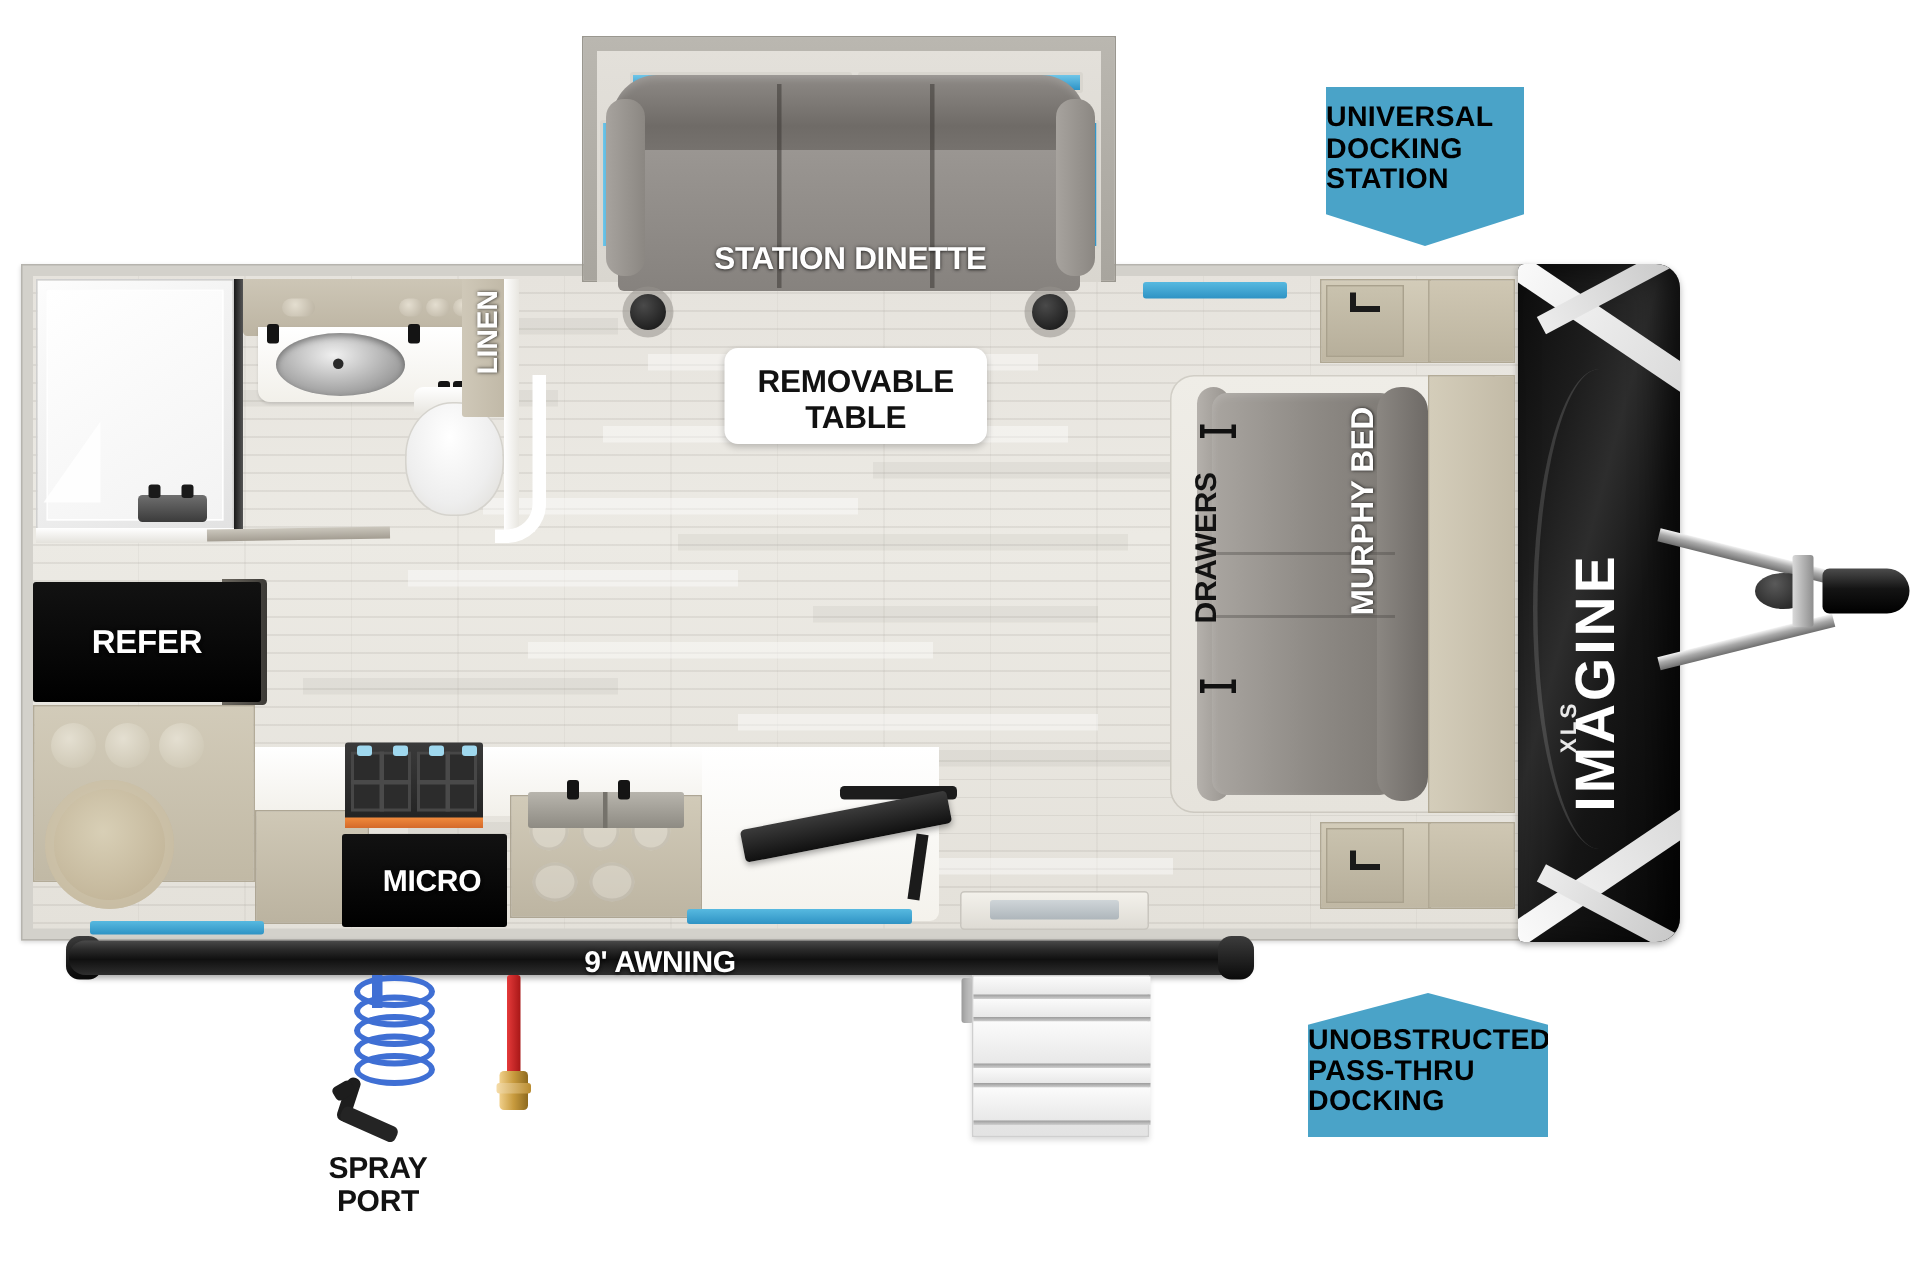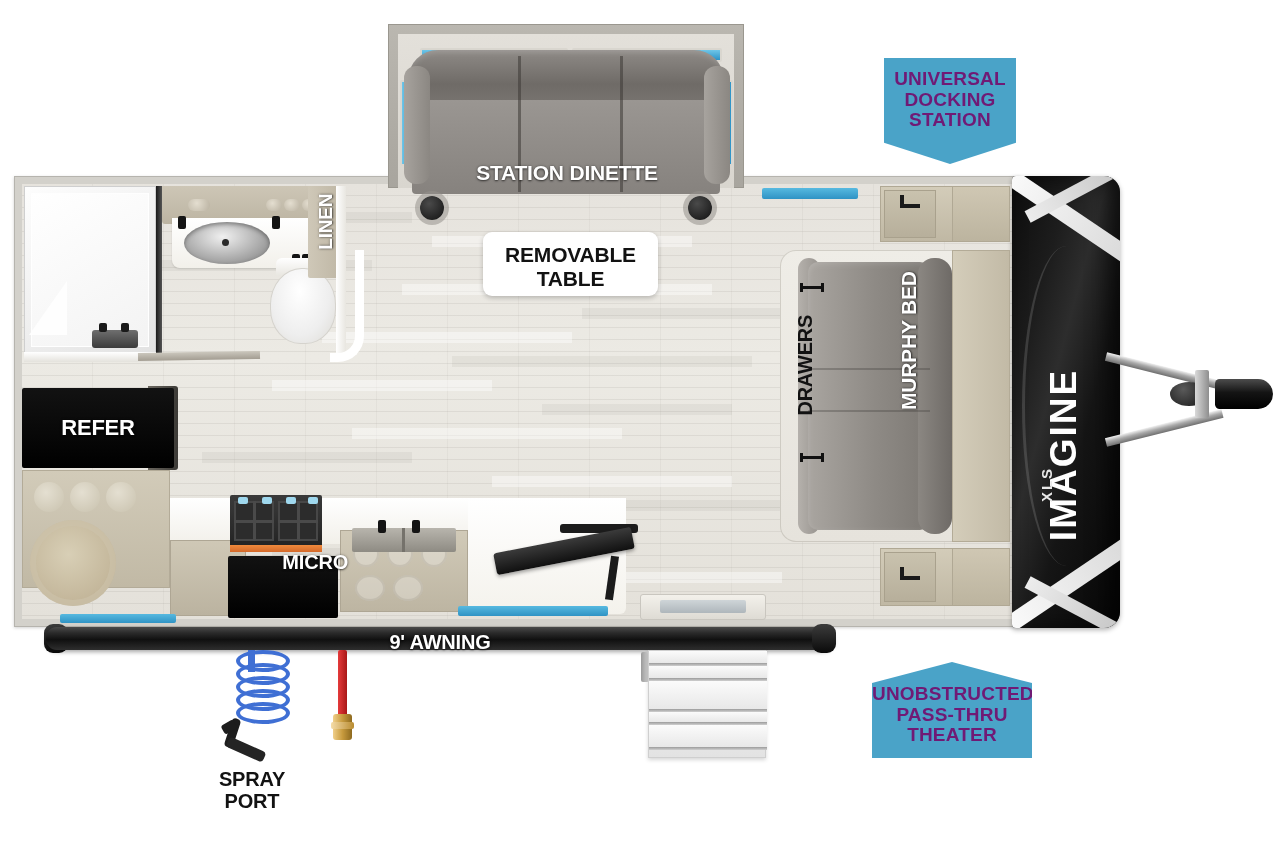--- a/index.html
+++ b/index.html
@@ -147,21 +147,21 @@
      border:2px solid #474747;box-sizing:border-box;}
   .grate:before,.grate:after{content:"";position:absolute;background:#4a4a4a;}
   .grate:before{left:-2px;top:17px;width:40px;height:3px;}
   .grate:after{left:17px;top:-2px;width:3px;height:40px;}
   #stove-rail{left:230px;top:545px;width:92px;height:7px;
      background:linear-gradient(to bottom,#f08a3c,#d4692a);}
   .stove-knob{position:absolute;width:10px;height:7px;background:#9fd8ee;border-radius:2px;}
 
   #micro{left:228px;top:556px;width:110px;height:62px;
      background:linear-gradient(to bottom,#121212,#000);border-radius:2px;}
-  #micro-lbl{left:228px;top:552px;width:120px;font-size:20px;text-align:right;}
+  #micro-lbl{left:228px;top:578px;width:120px;font-size:20px;}
 
   #kitchen-sink{left:352px;top:528px;width:104px;height:24px;
      background:linear-gradient(to bottom,#b8b5ad,#8e8b83);border-radius:2px;}
   #ksink-split{left:402px;top:528px;width:3px;height:24px;background:#75726b;}
 
   #counter-right{left:468px;top:498px;width:158px;height:116px;
      background:linear-gradient(to bottom,#ffffff,#f4f2ec);border-radius:0 0 6px 6px;}
   #tv{left:494px;top:540px;width:140px;height:22px;
      background:linear-gradient(to bottom,#3b3b3b,#101010);border-radius:3px;
      transform:rotate(-11deg);box-shadow:0 2px 4px rgba(0,0,0,.35);}
@@ -279,21 +279,21 @@
      border:1px solid #cfcfcf;box-sizing:border-box;box-shadow:0 2px 4px rgba(0,0,0,.16);}
   .stepline{position:absolute;left:0;width:118px;height:3px;
      background:linear-gradient(to bottom,#9b9b9b,#d0d0d0);}
   .steppanel{position:absolute;left:0;width:118px;
      background:linear-gradient(to bottom,#fbfbfb,#e8e8e8);}
   #step-hinge{left:641px;top:652px;width:8px;height:30px;
      background:linear-gradient(to right,#9a9a9a,#d6d6d6);border-radius:2px;}
   #steps-lbl{left:626px;top:764px;width:162px;font-size:20px;line-height:1.1;}
 
   
-  .badge{position:absolute;color:#701a75;font-weight:bold;text-align:center;
+  .badge{position:absolute;color:#000000;font-weight:bold;text-align:left;
      line-height:1.08;letter-spacing:.2px;}
   #badge-dock{left:884px;top:58px;width:132px;height:106px;
      background:#4aa3c8;
      clip-path:polygon(0 0,100% 0,100% 80%,50% 100%,0 80%);
      padding-top:11px;box-sizing:border-box;font-size:19px;}
   #badge-storage{left:872px;top:662px;width:160px;height:96px;
      background:#4aa3c8;
      clip-path:polygon(0 22%,50% 0,100% 22%,100% 100%,0 100%);
      padding-top:22px;box-sizing:border-box;font-size:19px;}
 </style>
@@ -521,15 +521,15 @@
     <div class="stepline" style="top:71px;"></div>
     <div class="steppanel" style="top:74px;height:22px;"></div>
     <div class="stepline" style="top:96px;"></div>
   </div>
 
   <div class="badge" id="badge-dock">UNIVERSAL
 DOCKING
 STATION</div>
   <div class="badge" id="badge-storage">UNOBSTRUCTED
 PASS-THRU
-THEATER</div>
+DOCKING</div>
 
 </div>
 
 </body></html>

